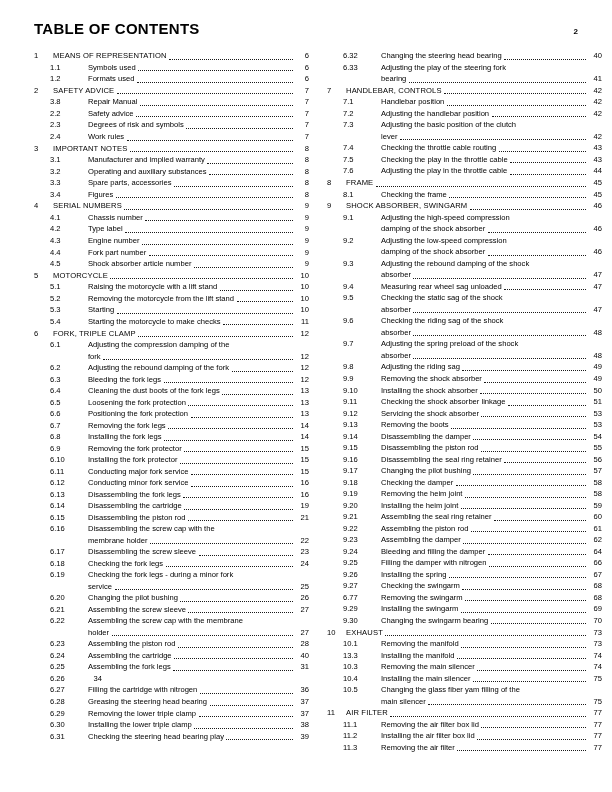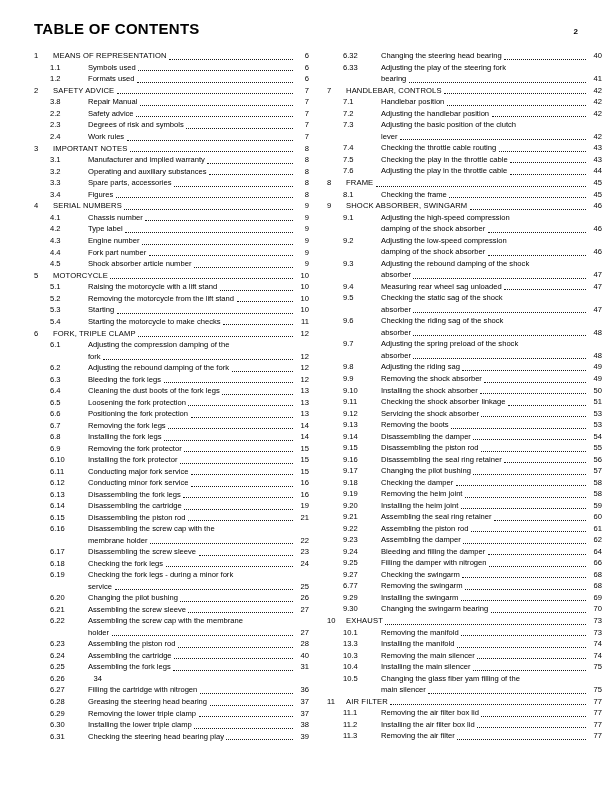--- a/index.html
+++ b/index.html
@@ -902,20 +902,28 @@
         </div>
         <div class="toc-entry section">
           <span class="num">9.25</span>
           <span class="title-wrap">
             <span class="title-text">Filling the damper with nitrogen</span>
             <span class="leader"></span>
           </span>
           <span class="pagenum">66</span>
         </div>
         <div class="toc-entry section">
+          <span class="num">9.26</span>
+          <span class="title-wrap">
+            <span class="title-text">Installing the spring</span>
+            <span class="leader"></span>
+          </span>
+          <span class="pagenum">67</span>
+        </div>
+        <div class="toc-entry section">
           <span class="num">9.27</span>
           <span class="title-wrap">
             <span class="title-text">Checking the swingarm</span>
             <span class="leader"></span>
           </span>
           <span class="pagenum">68</span>
         </div>
         <div class="toc-entry section">
           <span class="num">6.77</span>
           <span class="title-wrap">

